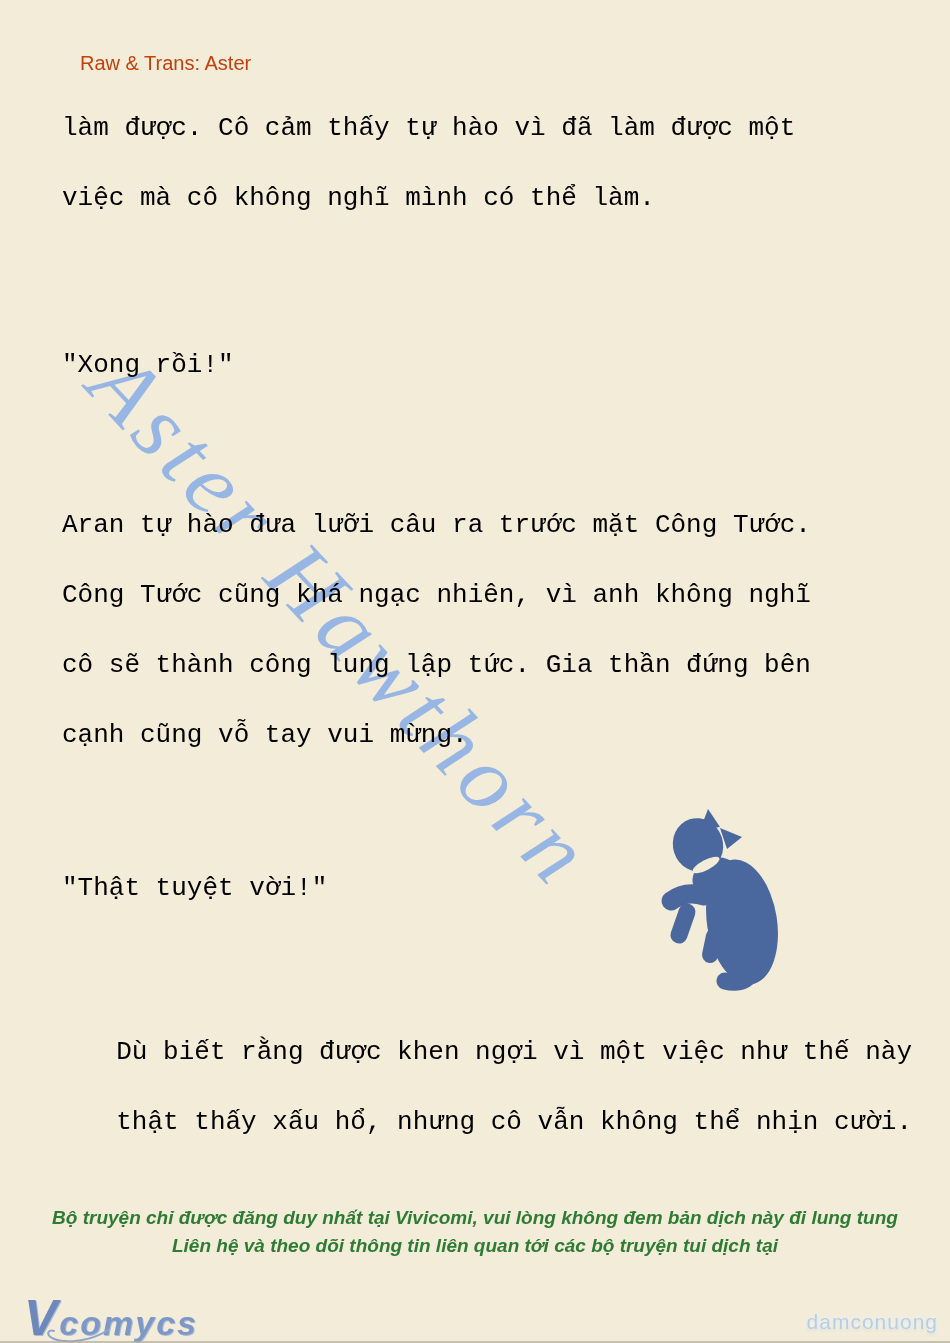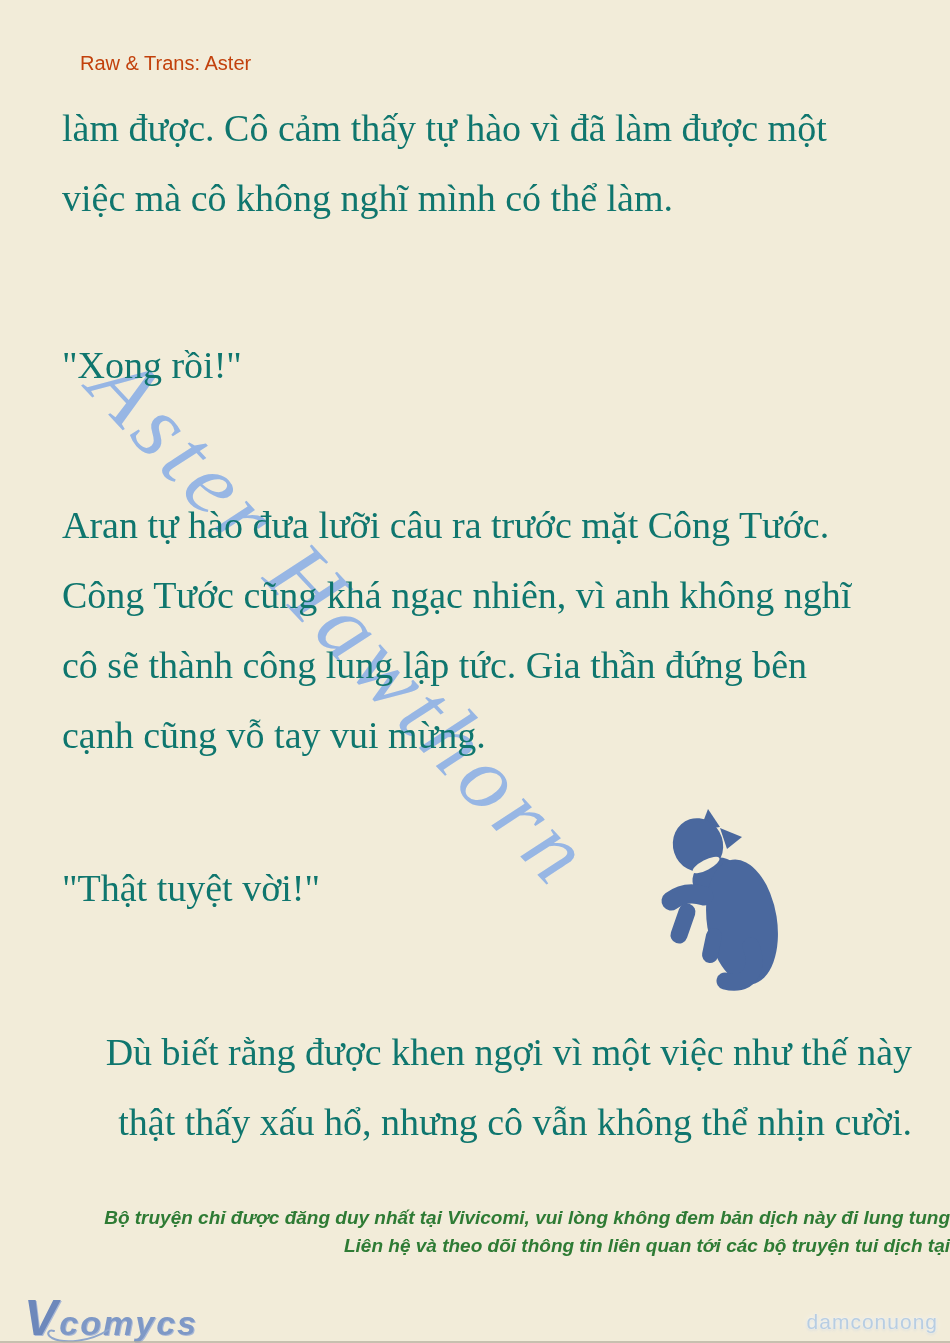--- a/index.html
+++ b/index.html
@@ -40,24 +40,25 @@
     opacity: 0.92;
     white-space: nowrap;
     z-index: 1;
   }
 
   
   .textblock {
     position: absolute;
     left: 62px;
     width: 850px;
-    font-size: 38px;
+    font-size: 26px;
     line-height: 70px;
-    color: #0f766e;
+    color: #000000;
     z-index: 2;
+    font-family: Liberation Mono, monospace;
   }
   .p-line { white-space: nowrap; }
 
   #para1  { top: 93px; }
   #quote1 { top: 330px; }
   #para2  { top: 490px; }
   #quote2 { top: 853px; }
   #para3  { top: 1017px; text-align: right; }
 
   
@@ -67,21 +68,21 @@
     top: 800px;
     z-index: 2;
   }
 
   
   .notice {
     position: absolute;
     left: 0;
     top: 1204px;
     width: 100%;
-    text-align: right;
+    text-align: center;
     font-family: "Liberation Sans", "DejaVu Sans", sans-serif;
     font-style: italic;
     font-weight: bold;
     font-size: 19px;
     line-height: 28px;
     color: #2e7b34;
     z-index: 3;
   }
 
   

